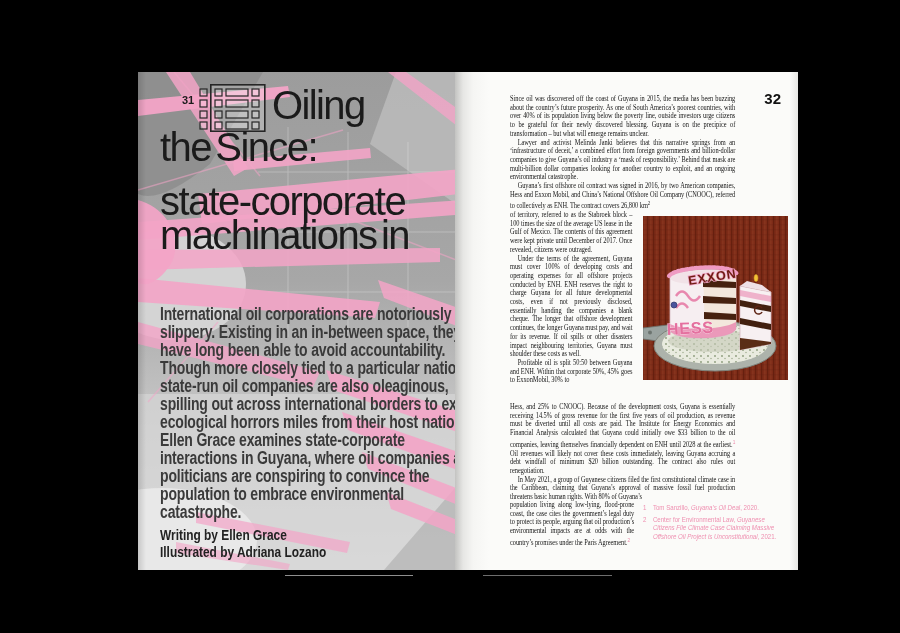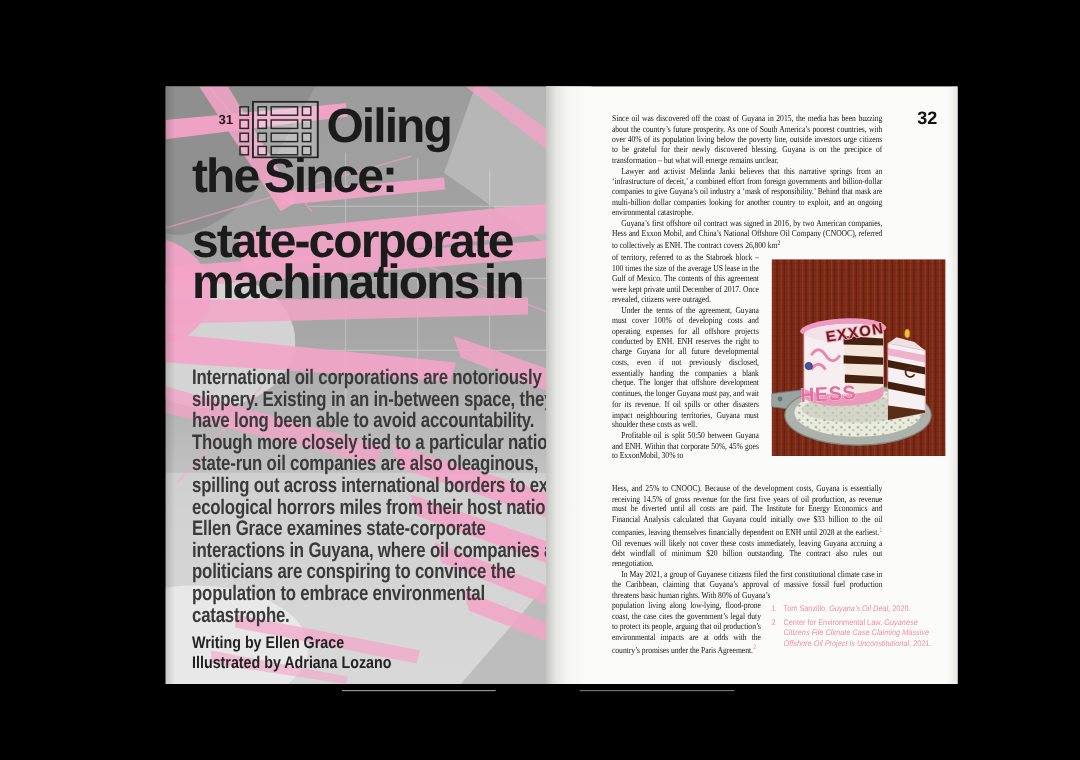--- a/index.html
+++ b/index.html
@@ -9,24 +9,24 @@
 
   
   .page-left{left:100px;width:355px;background:#a9a9a9;margin-left:38px;}
   .page-left .collage{position:absolute;inset:0;}
   .edge-shade-r{position:absolute;top:0;right:0;width:16px;height:100%;
     background:linear-gradient(270deg,rgba(0,0,0,.25),rgba(0,0,0,0));}
   .edge-shade-l{position:absolute;top:0;left:0;width:8px;height:100%;
     background:linear-gradient(90deg,rgba(0,0,0,.14),rgba(0,0,0,0));}
   .pg-num-left{position:absolute;left:44px;top:22px;font-size:11px;font-weight:bold;color:#1c1c1c;}
   .hicon{position:absolute;left:60px;top:12px;}
-  .title-a{position:absolute;left:22px;top:12px;font-size:40px;line-height:42px;font-weight:bold;
+  .title-a{position:absolute;left:22px;top:12px;font-size:40px;line-height:42px;font-weight:normal;
     color:#1b1b1b;letter-spacing:-1.6px;word-spacing:-5px;white-space:nowrap;}
   .title-a .l1{padding-left:112px;}
-  .title-b{position:absolute;left:22px;top:112px;font-size:40px;line-height:34px;font-weight:bold;
+  .title-b{position:absolute;left:22px;top:112px;font-size:40px;line-height:34px;font-weight:normal;
     color:#1b1b1b;letter-spacing:-1.6px;word-spacing:-5px;white-space:nowrap;}
   .intro{position:absolute;left:22px;top:233px;width:400px;transform:scaleX(.8);
     transform-origin:0 0;font-size:17.5px;line-height:18px;font-weight:bold;
     color:#3a3a3a;letter-spacing:-.2px;}
   .credits{position:absolute;left:22px;top:455px;width:300px;transform:scaleX(.85);
     transform-origin:0 0;font-size:14px;line-height:16.5px;font-weight:bold;color:#222;}
 
   
   .page-right{left:455px;width:343px;background:#fbfbf9;}
   .spine{position:absolute;top:0;left:0;width:34px;height:100%;

